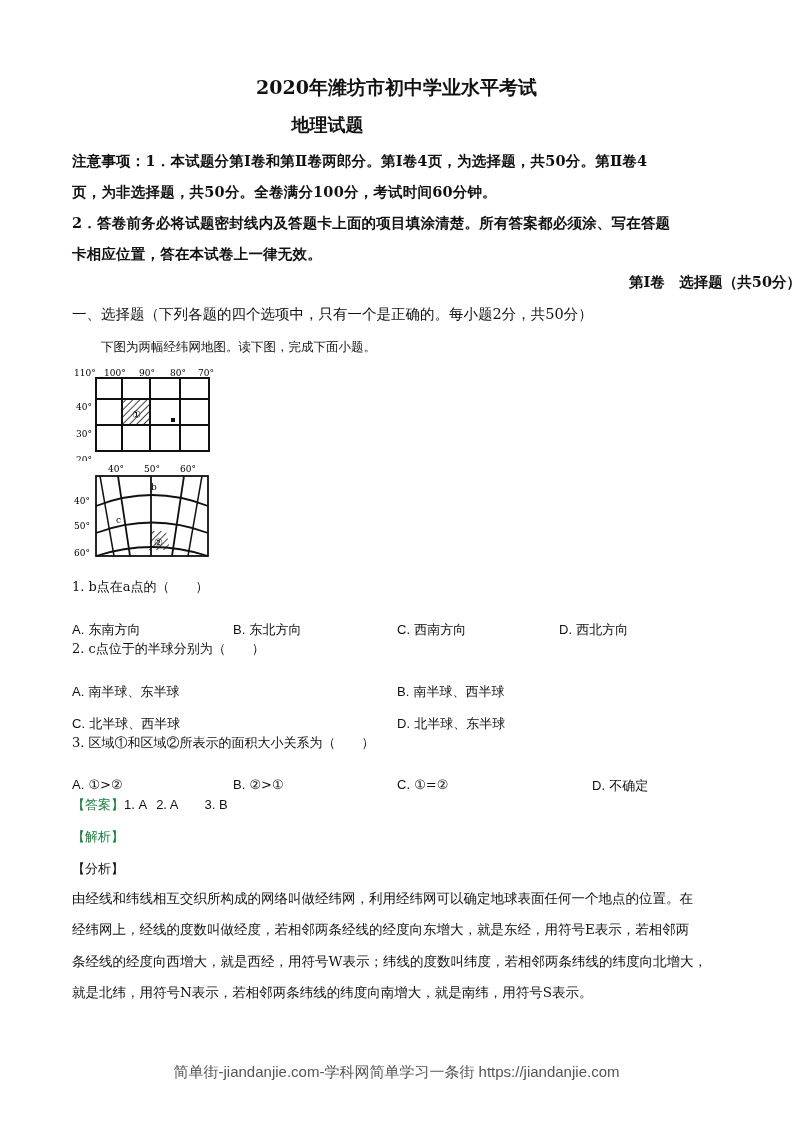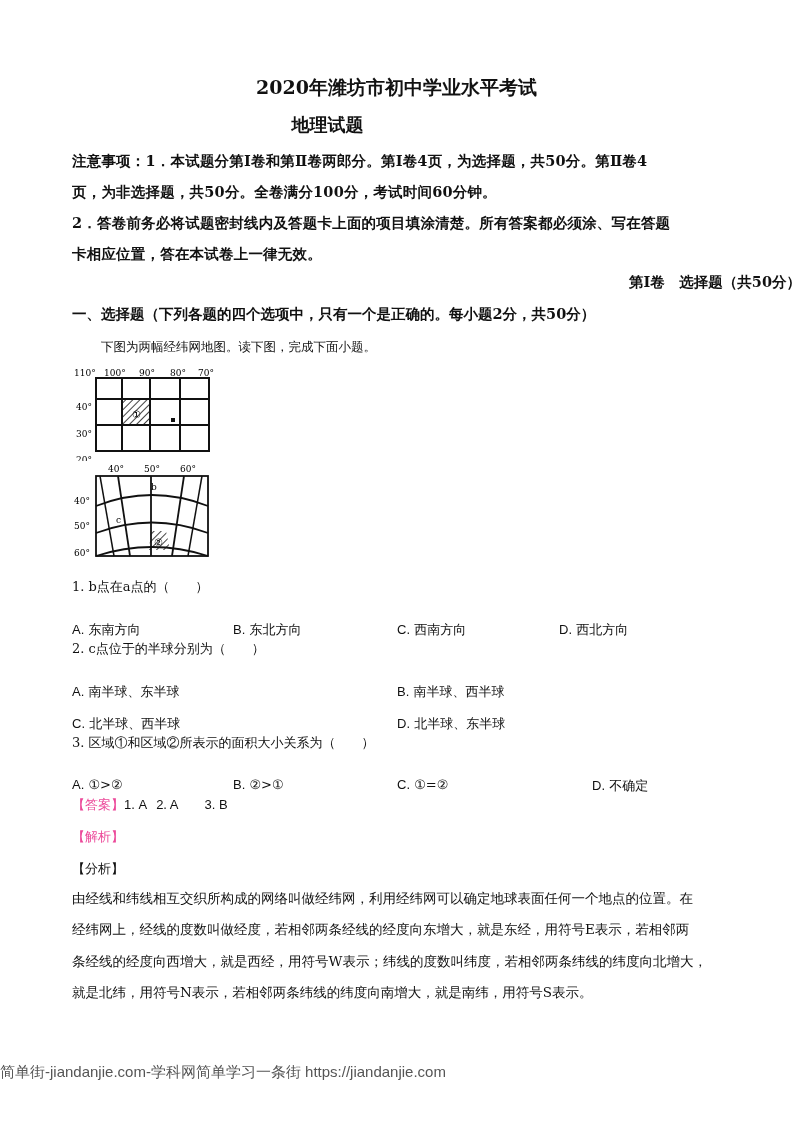--- a/index.html
+++ b/index.html
@@ -4,27 +4,27 @@
 <style>
   html, body { margin: 0; padding: 0; background: #ffffff; }
   body { width: 793px; height: 1122px; position: relative; overflow: hidden; color: #111; }
   .serif { font-family: "DejaVu Serif", "Liberation Serif", serif; text-align: center; }
   .sans { font-family: "Liberation Sans", "DejaVu Sans", sans-serif; }
   .abs { position: absolute; white-space: nowrap; }
   .title { left: 0; width: 793px; text-align: center; font-weight: bold; font-size: 19px; top: 75px; }
   .subtitle { left: 0; width: 655px; text-align: center; font-weight: bold; font-size: 18px; top: 113px; }
   .notice { left: 72px; font-weight: bold; font-size: 14.5px; letter-spacing: 0.2px; }
   .section-head { left: 8px; width: 793px; text-align: right; font-weight: bold; font-size: 14.5px; top: 273px; }
-  .part-head { left: 72px; font-weight: bold; font-size: 14.5px; top: 305px; }
+  .part-head { left: 72px; font-weight: normal; font-size: 14.5px; top: 305px; }
   .intro { left: 101px; top: 339px; font-size: 12.5px; }
   .q { left: 72px; font-size: 13px; }
   .opt { font-size: 13px; margin-top: 12px; }
-  .blue { color: #ec4899; }
+  .blue { color: #15803d; }
   .ana { left: 72px; font-size: 13.5px; }
-  .footer { left: 0; width: 793px; text-align: left; top: 1063px; font-size: 15px; color: #555; }
+  .footer { left: 0; width: 793px; text-align: center; top: 1063px; font-size: 15px; color: #555; }
   svg text { font-family: "DejaVu Serif", serif; }
 </style>
 </head>
 <body>
 
 <div class="abs title serif">2020年潍坊市初中学业水平考试</div>
 <div class="abs subtitle serif">地理试题</div>
 
 <div class="abs notice serif" style="top:152px">注意事项：1．本试题分第Ⅰ卷和第Ⅱ卷两郎分。第Ⅰ卷4页，为选择题，共50分。第Ⅱ卷4</div>
 <div class="abs notice serif" style="top:183px">页，为非选择题，共50分。全卷满分100分，考试时间60分钟。</div>

